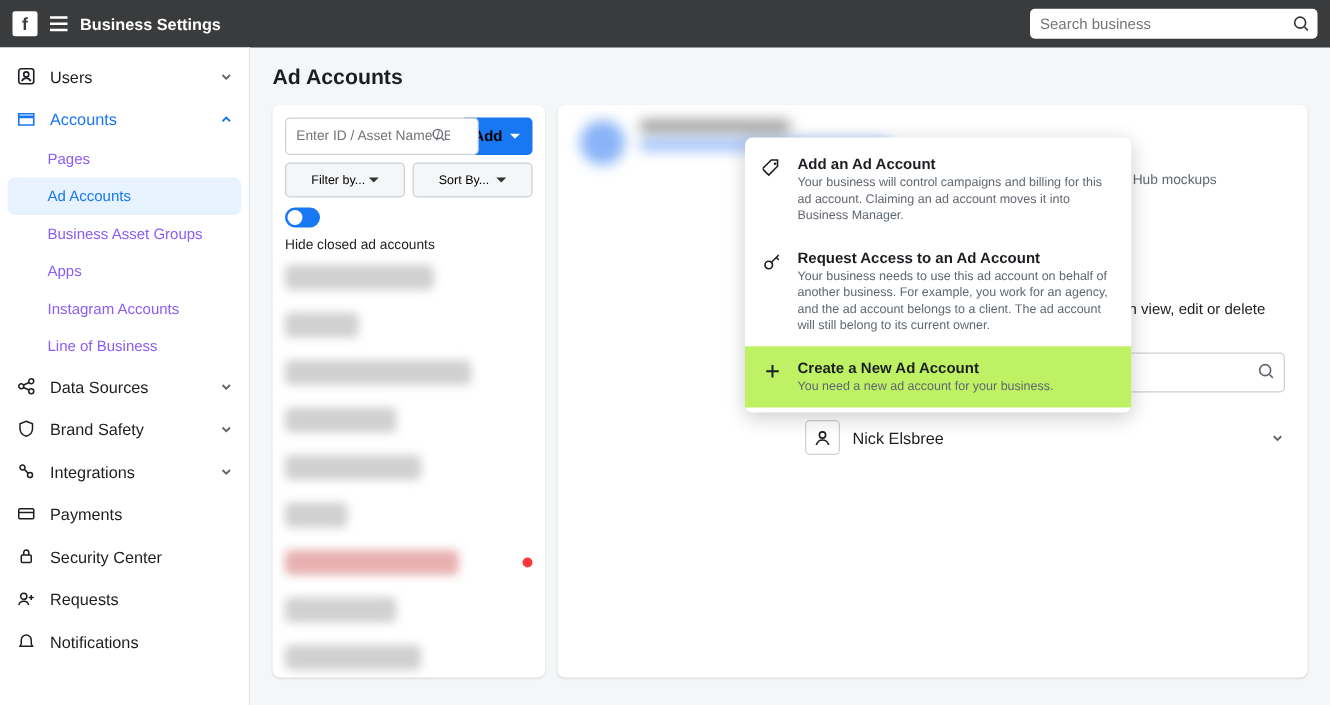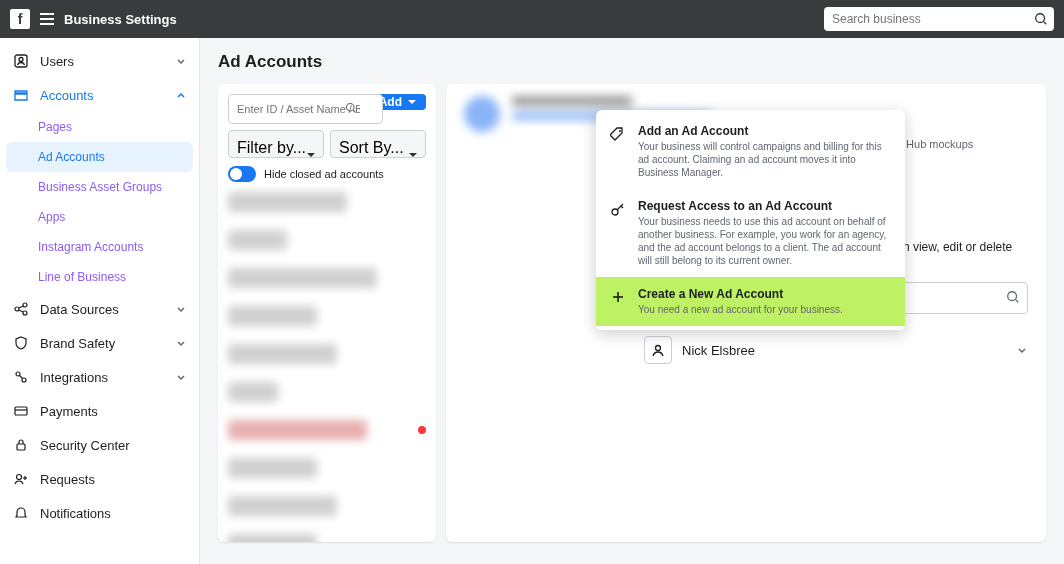--- a/index.html
+++ b/index.html
@@ -27,28 +27,28 @@
 .page-title { font-size: 17px; font-weight: 700; color: #1c1e21; margin-bottom: 12px; }
 
 .content-row { display: flex; gap: 10px; height: calc(100% - 40px); }
 .panel-left { width: 218px; background: #fff; border-radius: 6px; box-shadow: 0 1px 2px rgba(0,0,0,.1); padding: 10px; overflow: hidden; }
 .panel-right { flex: 1; background: #fff; border-radius: 6px; box-shadow: 0 1px 2px rgba(0,0,0,.1); padding: 12px 18px; position: relative; overflow: hidden; }
 
 .left-row1 { display: flex; gap: 6px; margin-bottom: 6px; }
 .id-input { flex: 1; height: 30px; border: 1px solid #ccd0d5; border-radius: 4px; padding: 0 22px 0 8px; font-size: 11px; min-width: 0; }
 .id-input-wrap { position: relative; flex: 1; min-width: 0; }
 .id-input-wrap .sicon { position: absolute; right: 6px; top: 8px; }
-.add-btn { background: #1877f2; color: #ffffff; border: none; height: 16px; padding: 0 10px; border-radius: 4px; font-size: 12px; font-weight: 600; display: flex; align-items: center; gap: 6px; cursor: pointer; }
+.add-btn { background: #1877f2; color: #000000; border: none; height: 30px; padding: 0 10px; border-radius: 4px; font-size: 12px; font-weight: 600; display: flex; align-items: center; gap: 6px; cursor: pointer; }
 .add-btn .caret { width: 0; height: 0; border-left: 4px solid transparent; border-right: 4px solid transparent; border-top: 4px solid #fff; }
 
 .left-row2 { display: flex; gap: 6px; margin-bottom: 8px; }
-.filter-btn, .sort-btn { flex: 1; height: 28px; background: #f5f6f7; border: 1px solid #ccd0d5; border-radius: 4px; font-size: 16px; padding: 0 8px; display: flex; align-items: flex-end; justify-content: space-between; cursor: pointer; }
+.filter-btn, .sort-btn { flex: 1; height: 28px; background: #f5f6f7; border: 1px solid #ccd0d5; border-radius: 4px; font-size: 10px; padding: 0 20px; display: flex; align-items: center; justify-content: space-between; cursor: pointer; }
 .filter-btn .caret2, .sort-btn .caret2 { width: 0; height: 0; border-left: 4px solid transparent; border-right: 4px solid transparent; border-top: 4px solid #333; }
 
-.toggle-row { display: flex; align-items: center; gap: 8px; margin-bottom: 10px; }
+.toggle-row { display: flex; align-items: flex-start; gap: 8px; margin-bottom: 10px; flex-direction: column; }
 .toggle { width: 28px; height: 16px; background: #1877f2; border-radius: 10px; position: relative; cursor: pointer; }
 .toggle::after { content: ''; position: absolute; width: 12px; height: 12px; background: #fff; border-radius: 50%; top: 2px; left: 2px; }
 .toggle-label { font-size: 11px; color: #1c1e21; }
 
 .blur-list { display: flex; flex-direction: column; gap: 18px; }
 .blur-item { height: 20px; background: #d0d0d0; border-radius: 4px; filter: blur(4px); }
 .blur-item.w1 { width: 60%; } .blur-item.w2 { width: 30%; } .blur-item.w3 { width: 75%; }
 .blur-item.w4 { width: 45%; } .blur-item.w5 { width: 55%; } .blur-item.w6 { width: 25%; }
 .blur-item.redish { background: #e8b0b0; width: 70%; }
 .red-dot { width: 8px; height: 8px; background: #fa383e; border-radius: 50%; margin-left: auto; }

